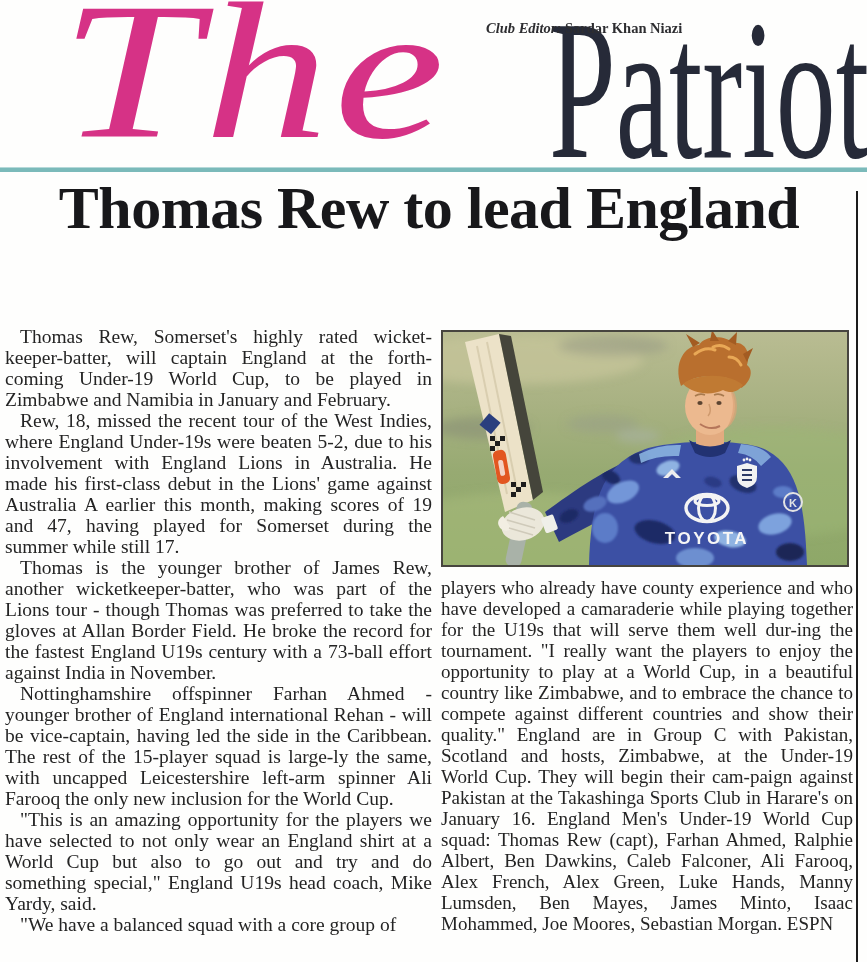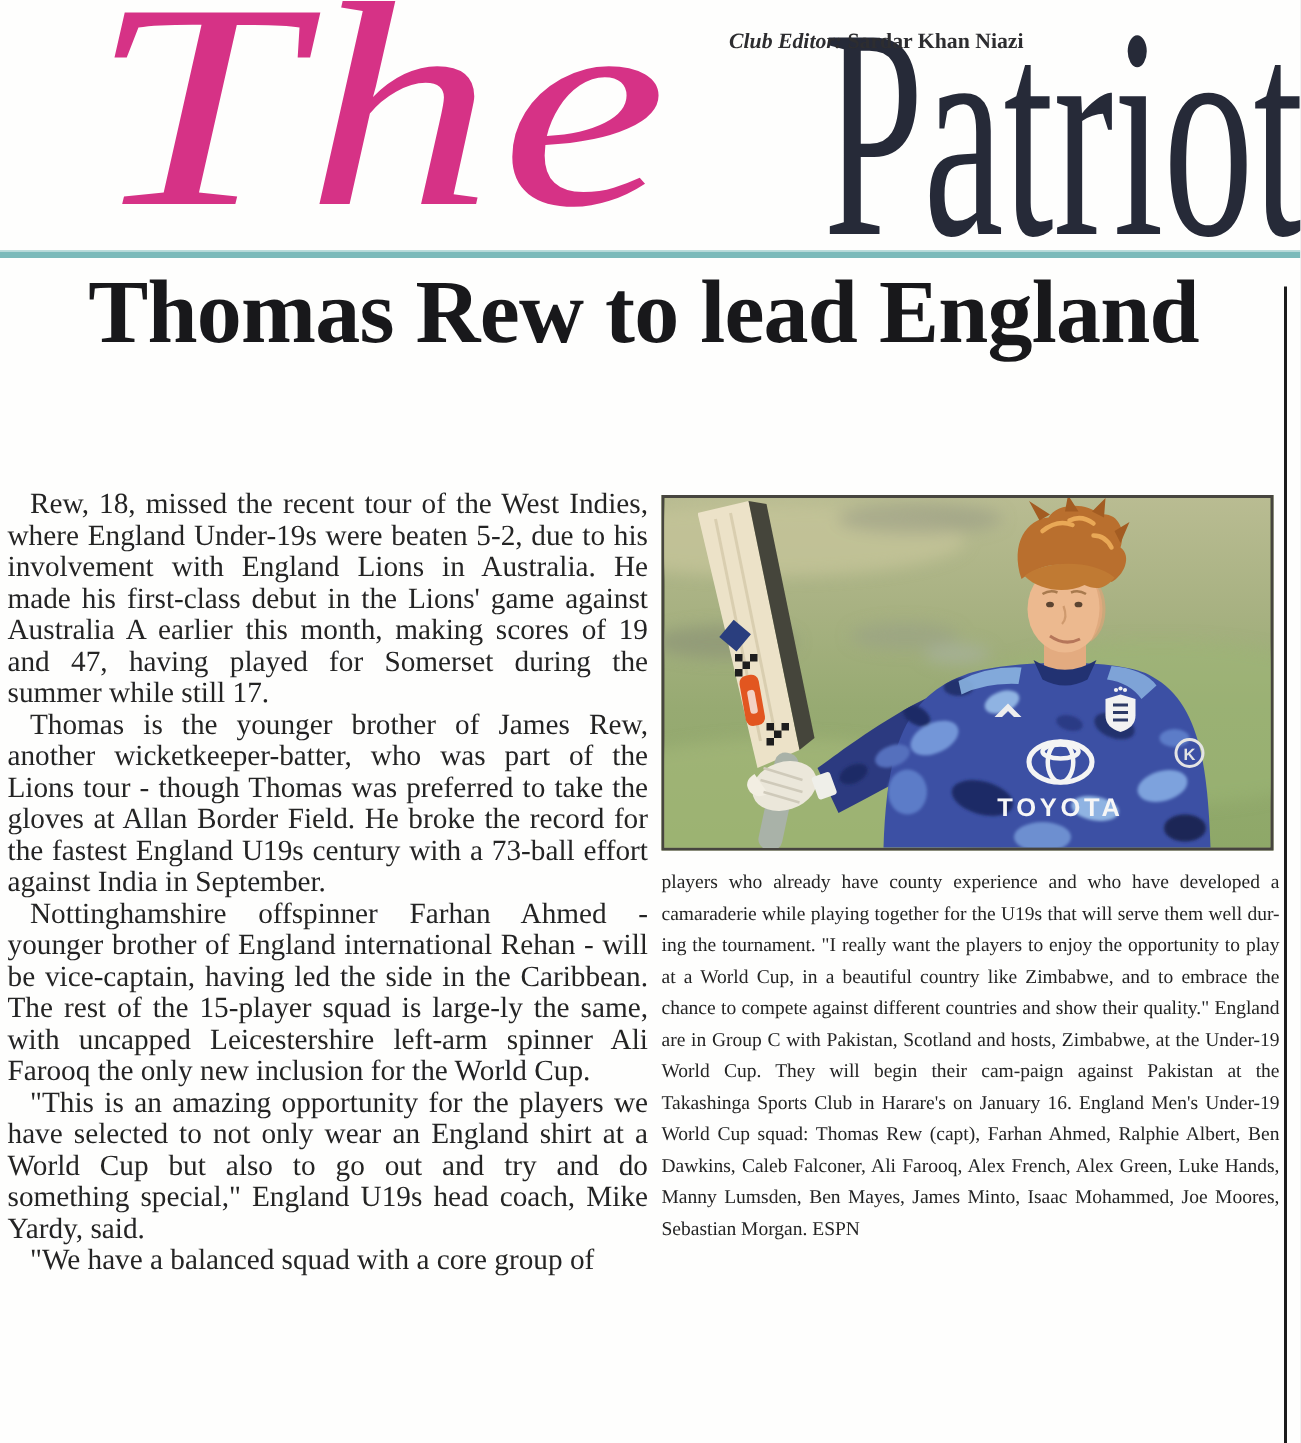--- a/index.html
+++ b/index.html
@@ -39,21 +39,21 @@
   
   .v-rule { position:absolute; left:856px; top:191px; width:2px; height:771px; background:#1c1c1c; }
   
   .columns { position:absolute; left:5px; top:326px; width:848px; display:flex; gap:9px; }
   .col-left  { width:427px; }
   .col-right { width:412px; }
   .columns p {
     margin:0; text-align:justify; color:#242424;
     font-size:19.5px; line-height:21px; text-indent:15px;
   }
-  .col-right p.cont { font-size:13px; text-indent:0; }
+  .col-right p.cont { font-size:19px; text-indent:0; }
   
   .photo-frame {
     width:404px; height:233px; margin:4px 0 10px 0;
     border:2px solid #47453f; background:#9fb077; overflow:hidden;
   }
   .photo-frame svg { display:block; }
 </style>
 </head>
 <body>
 
@@ -72,22 +72,23 @@
 
   <h1 class="headline">
     <span>Thomas Rew to lead England</span><br>
   </h1>
 
   <div class="v-rule"></div>
 
   <main class="columns">
 
     <div class="col-left">
+      <p>Thomas Rew, Somerset's highly rated wicket-keeper-batter, will captain England at the forth-coming Under-19 World Cup, to be played in Zimbabwe and Namibia in January and February.</p>
       <p>Rew, 18, missed the recent tour of the West Indies, where England Under-19s were beaten 5-2, due to his involvement with England Lions in Australia. He made his first-class debut in the Lions' game against Australia A earlier this month, making scores of 19 and 47, having played for Somerset during the summer while still 17.</p>
-      <p>Thomas is the younger brother of James Rew, another wicketkeeper-batter, who was part of the Lions tour - though Thomas was preferred to take the gloves at Allan Border Field. He broke the record for the fastest England U19s century with a 73-ball effort against India in September.</p>
+      <p>Thomas is the younger brother of James Rew, another wicketkeeper-batter, who was part of the Lions tour - though Thomas was preferred to take the gloves at Allan Border Field. He broke the record for the fastest England U19s century with a 73-ball effort against India in November.</p>
       <p>Nottinghamshire offspinner Farhan Ahmed - younger brother of England international Rehan - will be vice-captain, having led the side in the Caribbean. The rest of the 15-player squad is large-ly the same, with uncapped Leicestershire left-arm spinner Ali Farooq the only new inclusion for the World Cup.</p>
       <p>"This is an amazing opportunity for the players we have selected to not only wear an England shirt at a World Cup but also to go out and try and do something special," England U19s head coach, Mike Yardy, said.</p>
       <p>"We have a balanced squad with a core group of</p>
     </div>
 
     <div class="col-right">
 
       <figure class="photo-frame" style="margin:4px 0 10px 0;">
         <svg width="404" height="233" viewBox="0 0 404 233" xmlns="http://www.w3.org/2000/svg">
           <defs>

